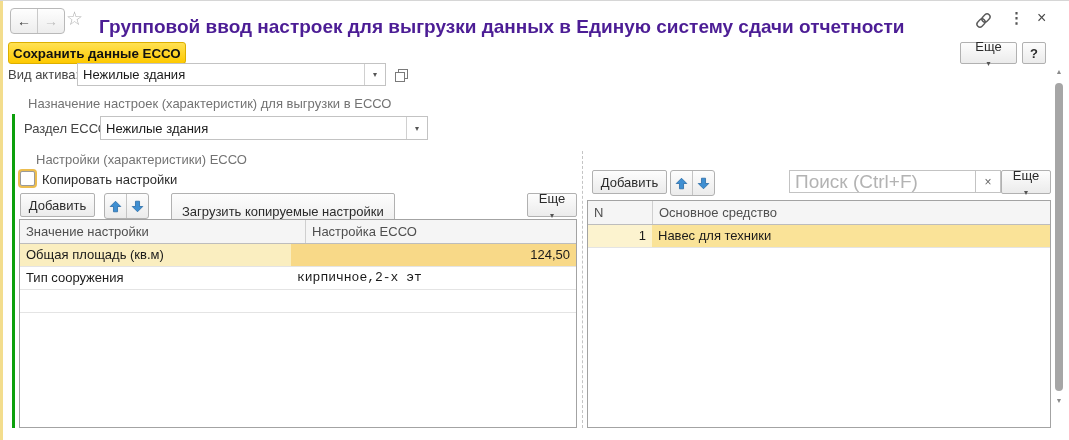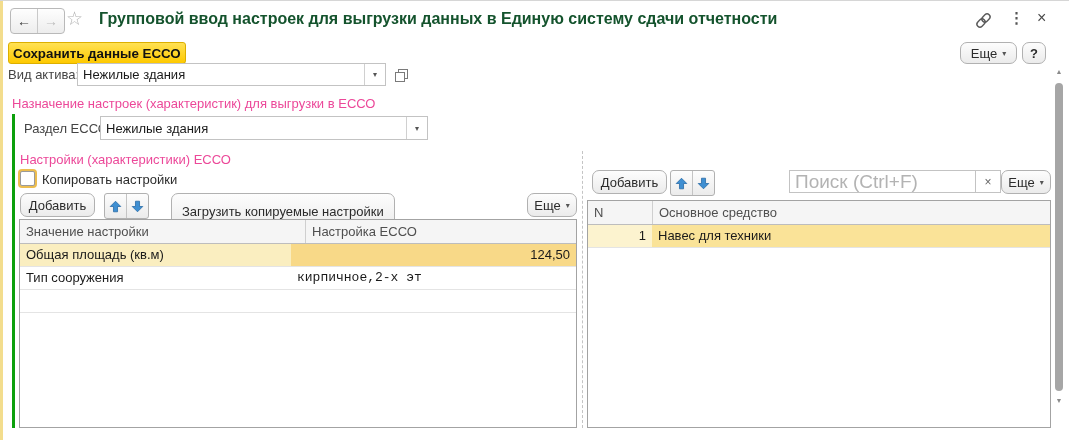--- a/index.html
+++ b/index.html
@@ -6,41 +6,41 @@
   body{font-family:"Liberation Sans", sans-serif; font-size:13px; color:#1a1a1a; background:#fff;}
   .screen{position:relative; width:1069px; height:440px; background:#fff; overflow:hidden; border-top:1px solid #d6d6d6;}
   .left-strip{position:absolute; left:0; top:0; width:3px; height:440px; background:#f3dd8d;}
 
   
   .nav-group{position:absolute; left:10px; top:7px; width:53px; height:24px; border:1px solid #b9b9b9; border-radius:4px; display:flex; background:linear-gradient(#fefefe,#ededed); overflow:hidden;}
   .nav-half{flex:1; display:flex; align-items:center; justify-content:center; font-size:14px; cursor:pointer;}
   .nav-back{color:#3c3c3c; border-right:1px solid #c9c9c9; font-weight:bold;}
   .nav-fwd{color:#bdbdbd; font-weight:bold;}
   .star{position:absolute; left:66px; top:6px; font-size:19px; color:#b2b2b2;}
-  .title{position:absolute; left:99px; top:9px; font-size:16px; font-weight:bold; color:#14532d; white-space:nowrap;}
+  .title{position:absolute; left:99px; top:15px; font-size:19px; font-weight:bold; color:#4c1d95; white-space:nowrap;}
   .tb-icon{position:absolute; top:11px; color:#5a5a5a;}
   .icon-link{left:974px; top:10px;}
   .icon-kebab{left:1009px; top:8px; font-size:15px; font-weight:bold; color:#555; letter-spacing:0;}
   .icon-close{left:1037px; top:8px; font-size:16px; color:#4a4a4a;}
 
   
-  .btn{display:inline-flex; align-items:center; justify-content:center; gap:5px; background:linear-gradient(#fdfdfd,#ebebeb); border:1px solid #b1b1b1; border-radius:7px; color:#2b2b2b; font-size:13px; cursor:pointer; box-sizing:border-box;}
+  .btn{display:inline-flex; align-items:center; justify-content:center; gap:5px; background:linear-gradient(#fdfdfd,#ebebeb); border:1px solid #b1b1b1; border-radius:2px; color:#2b2b2b; font-size:13px; cursor:pointer; box-sizing:border-box;flex-direction:column;}
   .btn .dd{font-size:8px; color:#555;}
   .btn-yellow{position:absolute; left:8px; top:41px; height:22px; padding:0 4px; font-weight:bold; background:linear-gradient(#ffe153,#fec900); border:1px solid #dcaf00; border-radius:3px; color:#111;}
   .btn-more-top{position:absolute; left:960px; top:41px; width:57px; height:22px;}
   .btn-help{position:absolute; left:1022px; top:41px; width:24px; height:22px; font-weight:bold;}
 
   
   .fld-label{position:absolute; color:#444;}
   .combo{position:absolute; box-sizing:border-box; background:#fff; border:1px solid #c3c3c3; display:flex; align-items:center;}
   .combo .val{flex:1; padding:0 5px; white-space:nowrap; overflow:hidden;}
   .combo .dd-btn{width:20px; align-self:stretch; border-left:1px solid #d0d0d0; display:flex; align-items:center; justify-content:center; font-size:8px; color:#555; cursor:pointer; background:#fff;}
   .open-btn{position:absolute; left:391px; top:64px; width:20px; height:20px; display:flex; align-items:center; justify-content:center; cursor:pointer;}
 
-  .sec-header{position:absolute; color:#ec4899; white-space:nowrap;}
+  .sec-header{position:absolute; color:#737373; white-space:nowrap;margin-left:16px;}
   .green-bar{position:absolute; left:12px; top:113px; width:3px; height:314px; background:#0ca00c;}
 
   .checkbox{position:absolute; left:20px; top:170px; width:15px; height:15px; background:#fff; border:1px solid #9a9a9a; border-radius:2px; box-shadow:0 0 0 2px #ecbd4f; cursor:pointer; box-sizing:border-box;}
   .chk-label{position:absolute; left:42px; top:171px; color:#2b2b2b;}
 
   .updown{position:absolute; height:24px; display:flex; border:1px solid #b1b1b1; border-radius:3px; overflow:hidden; background:linear-gradient(#fdfdfd,#ebebeb);}
   .updown .half{width:21px; display:flex; align-items:center; justify-content:center; cursor:pointer;}
   .updown .half + .half{border-left:1px solid #c4c4c4;}
 
   

